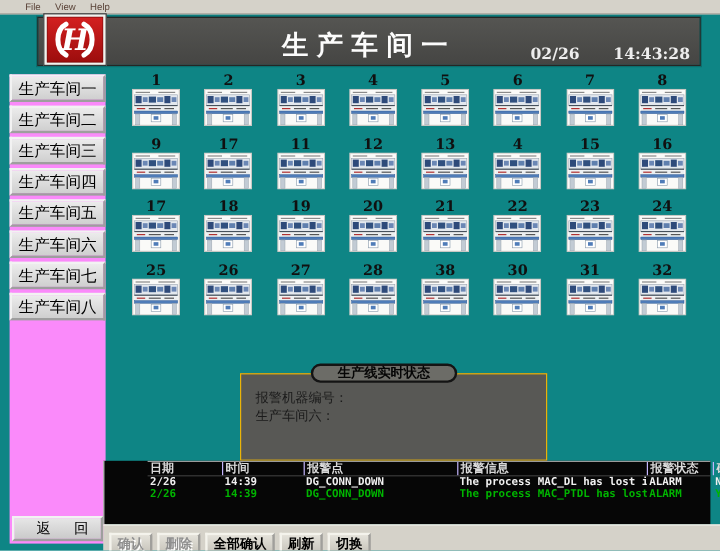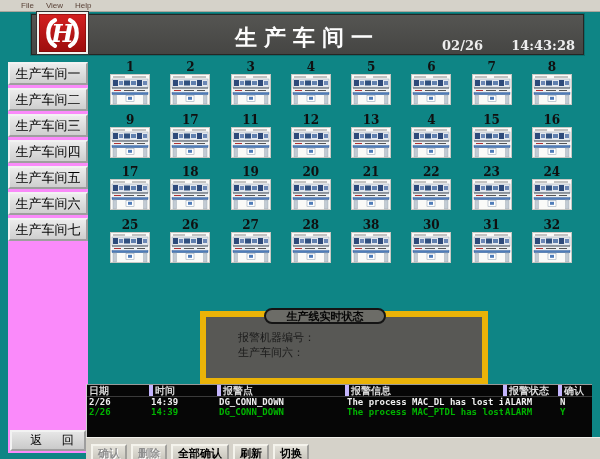--- a/index.html
+++ b/index.html
@@ -37,35 +37,35 @@
               font-size:12px; letter-spacing:8px; padding-left:16px; color:#000; cursor:pointer; }
 
   
   .grid { position:absolute; left:100px; top:61px; width:482px; height:210px;
           display:grid; grid-template-columns:repeat(8,1fr); grid-template-rows:repeat(4,1fr); }
   .machine-cell { display:flex; flex-direction:column; align-items:center; justify-content:flex-start; cursor:pointer; }
   .machine-num { font-family:"DejaVu Serif", serif; font-weight:bold; font-size:12px; color:#101010; line-height:13px; }
   .machine-icon { width:40px; height:31px; display:block; }
 
   
-  .status-panel { position:absolute; left:200px; top:311px; width:288px; height:73px;
-                  background:#585855; border:6px solid #eab308; }
+  .status-panel { position:absolute; left:200px; top:311px; width:256px; height:73px;
+                  background:#585855; border:1px solid #eab308; }
   .status-pill { position:absolute; left:58px; top:-9px; width:122px; height:16px; background:#6c6c67;
                  border:2px solid #141414; border-radius:9px; text-align:center; font-size:11px;
                  font-weight:bold; color:#050505; line-height:13px; }
-  .status-lines { padding:13px 0 0 12px;margin-left:20px; }
+  .status-lines { padding:13px 0 0 12px; }
   .status-line { font-size:11px; color:#1b1b1b; line-height:15px; }
 
   
   .alarm-table { position:absolute; left:86px; top:384px; width:506px; height:53px; background:#060606;
                  border-left:1px solid #cfcfcf; }
-  .t-row { display:grid; grid-template-columns:62px 68px 128px 158px 55px 30px; }
+  .t-row { display:grid; grid-template-columns:62px 68px 128px 158px 55px 30px;margin-left:36px; }
   .t-head { border-top:1px solid #9a9a9a; border-bottom:1px solid #3a3a3a; }
   .t-head .cell { color:#d9d9d9; font-size:10px; font-weight:bold; height:11px; line-height:11px;
-                  border-left:4px solid #c4b5fd; padding-left:2px; overflow:hidden; white-space:nowrap; }
+                  border-left:1px solid #c4b5fd; padding-left:2px; overflow:hidden; white-space:nowrap; }
   .t-head .cell:first-child { border-left:none; }
   .t-body .cell { font-family:"DejaVu Sans Mono", monospace; font-size:9px; font-weight:bold;
                   height:10px; line-height:10px; padding-left:2px; overflow:hidden; white-space:nowrap; }
 
   
   .toolbar { position:absolute; left:86px; top:437px; width:514px; height:22px; background:#d5d2c9;
              border-top:1px solid #f2f1ea; padding:6px 0 0 5px; }
   .tb-btn { display:inline-block; height:17px; margin-right:4px; padding:0 5px;
             background:linear-gradient(#e4e2da,#cac7be); border:2px outset #f4f3ec;
             font-size:11px; font-weight:bold; color:#000; cursor:pointer; vertical-align:top; }
@@ -101,20 +101,21 @@
 
   <div class="sidebar">
     <div id="workshop-buttons">
         <button class="ws-btn">生产车间一</button>
         <button class="ws-btn">生产车间二</button>
         <button class="ws-btn">生产车间三</button>
         <button class="ws-btn">生产车间四</button>
         <button class="ws-btn">生产车间五</button>
         <button class="ws-btn">生产车间六</button>
         <button class="ws-btn">生产车间七</button>
+        <button class="ws-btn">生产车间八</button>
       </div>
     <button class="back-btn">返 回</button>
   </div>
 
   <div class="grid" id="machine-grid">
   <div class="machine-cell">
     <div class="machine-num">1</div>
     <svg class="machine-icon" viewBox="0 0 40 31">
       <rect x="0.5" y="0.5" width="39" height="30" fill="#fafaf8" stroke="#c8c8c4"></rect>
       <rect x="3" y="2.5" width="12" height="1" fill="#8a8a8a"></rect>

